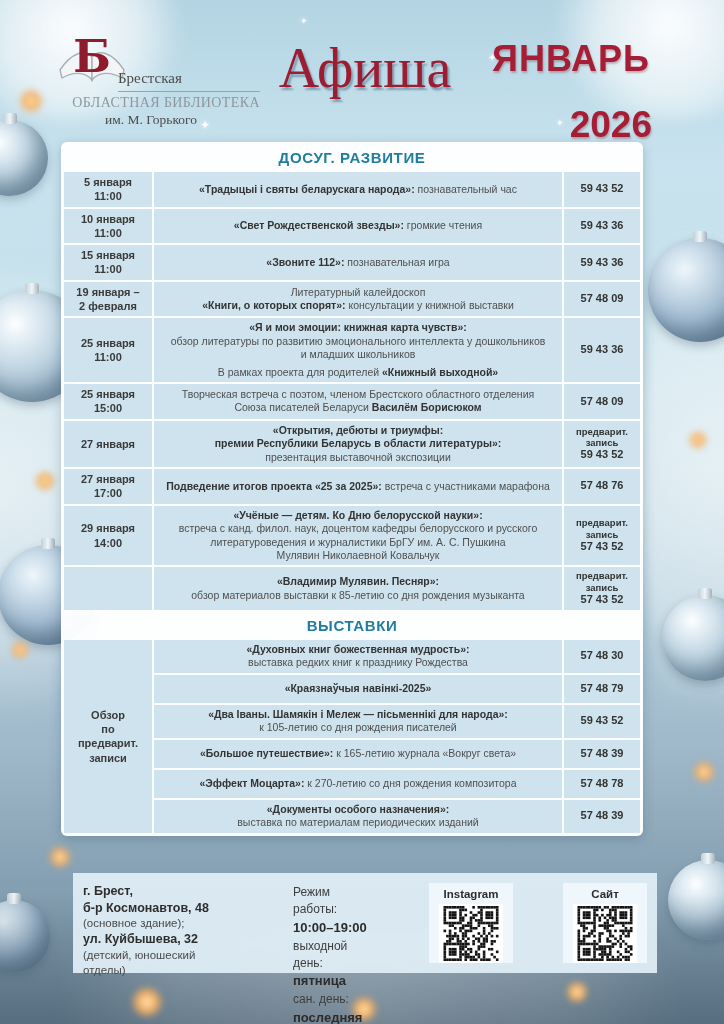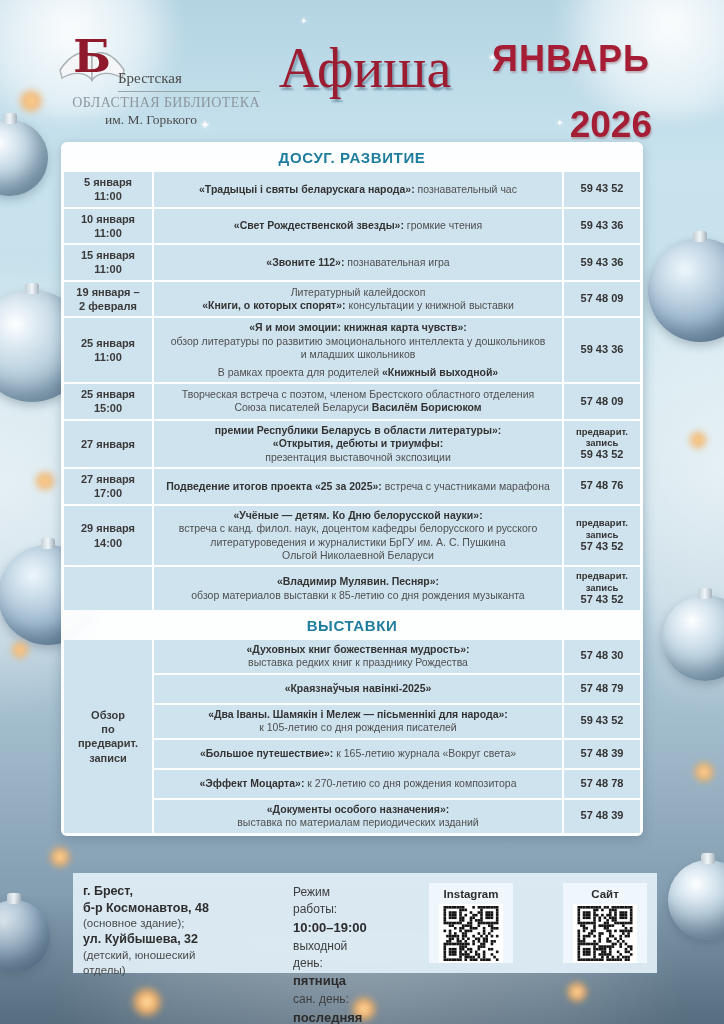--- a/index.html
+++ b/index.html
@@ -184,22 +184,22 @@
             <div class="line"><span>Творческая встреча с поэтом, членом Брестского областного отделения</span></div>
             <div class="line"><span>Союза писателей Беларуси </span><b>Василём Борисюком</b></div>
           </div>
           <div class="cell phone-cell">
             <div>57 48 09</div>
           </div>
           <div class="cell date-cell">
             <div>27 января</div>
           </div>
           <div class="cell content-cell">
+            <div class="line"><b>«Открытия, дебюты и триумфы:</b></div>
             <div class="line"><b>премии Республики Беларусь в области литературы»:</b></div>
-            <div class="line"><b>«Открытия, дебюты и триумфы:</b></div>
             <div class="line"><span>презентация выставочной экспозиции</span></div>
           </div>
           <div class="cell phone-cell">
             <div class="note">предварит.</div>
             <div class="note">запись</div>
             <div>59 43 52</div>
           </div>
           <div class="cell date-cell">
             <div>27 января</div>
             <div>17:00</div>
@@ -211,21 +211,21 @@
             <div>57 48 76</div>
           </div>
           <div class="cell date-cell">
             <div>29 января</div>
             <div>14:00</div>
           </div>
           <div class="cell content-cell">
             <div class="line"><b>«Учёные — детям. Ко Дню белорусской науки»:</b></div>
             <div class="line"><span>встреча с канд. филол. наук, доцентом кафедры белорусского и русского</span></div>
             <div class="line"><span>литературоведения и журналистики БрГУ им. А. С. Пушкина</span></div>
-            <div class="line"><span>Ольгой Николаевной Беларуси</span></div>
+            <div class="line"><span>Мулявин Николаевной Ковальчук</span></div>
           </div>
           <div class="cell phone-cell">
             <div class="note">предварит.</div>
             <div class="note">запись</div>
             <div>57 43 52</div>
           </div>
           <div class="cell date-cell"></div>
           <div class="cell content-cell">
             <div class="line"><b>«Владимир Мулявин. Песняр»:</b></div>
             <div class="line"><span>обзор материалов выставки к 85-летию со дня рождения музыканта</span></div>

